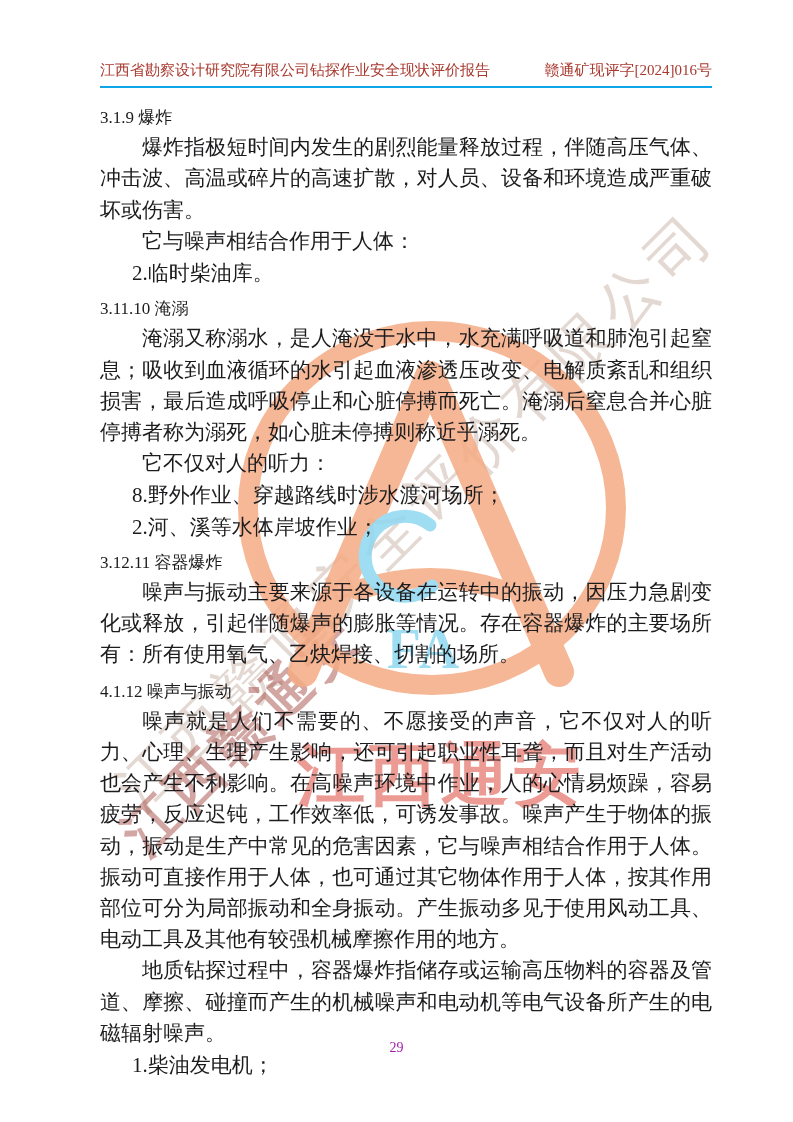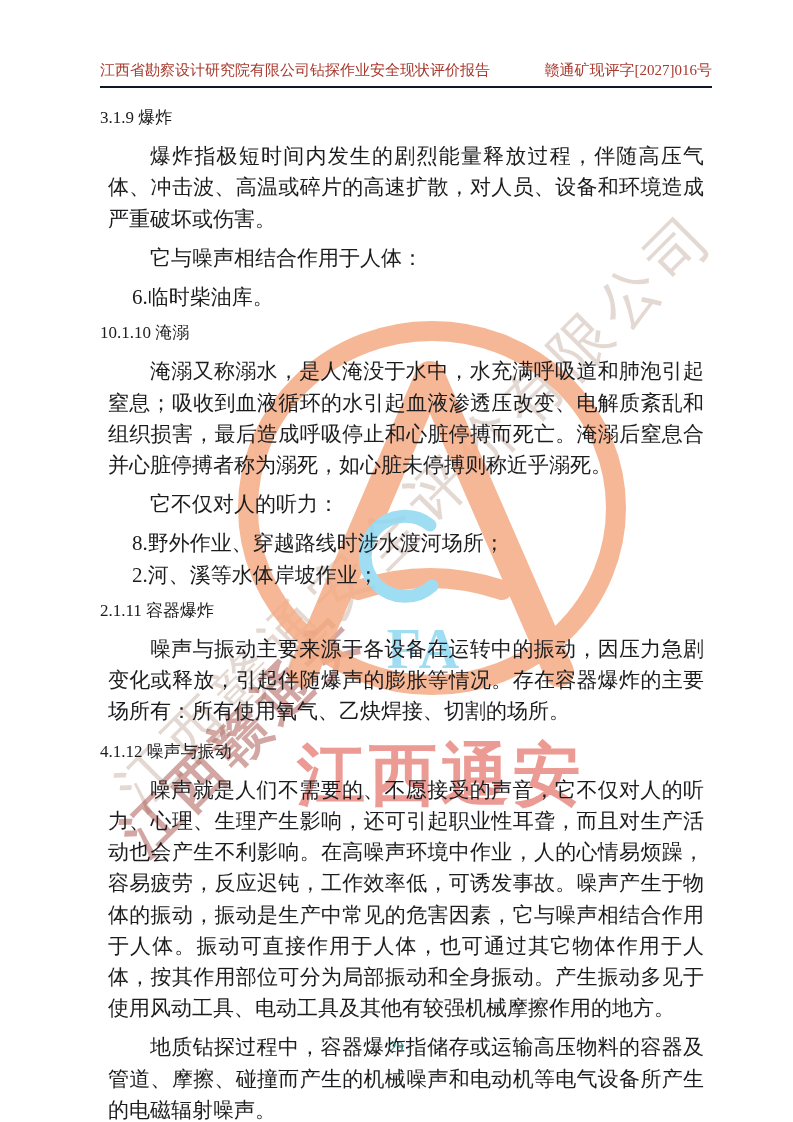--- a/index.html
+++ b/index.html
@@ -16,47 +16,47 @@
   .watermark-svg{
     position:absolute;left:0;top:0;width:793px;height:1122px;
     pointer-events:none;z-index:1;
   }
   
   .header{
     position:absolute;left:100px;right:81px;top:60px;
     display:flex;justify-content:space-between;align-items:flex-end;
     font-size:15px;line-height:1.4;
     color:#a8392e;
-    border-bottom:2px solid #0f172a;
+    border-bottom:2px solid #0ea5e9;
     padding-bottom:5px;
     z-index:2;
   }
   .header .h-right{white-space:nowrap;}
   
   .body{
     position:absolute;left:100px;right:81px;top:98px;
     z-index:2;
     font-size:21px;line-height:31.2px;
   }
   .sec-heading{
     font-weight:normal;font-size:17px;line-height:31.2px;
     margin:4px 0 0 0;
   }
   .para{
-    margin:8px;text-indent:2em;
-    text-align:justify;text-justify:inter-ideograph;
+    margin:0;text-indent:2em;
+    text-align:justify;text-justify:inter-ideograph;font-family:Liberation Mono, monospace;
   }
   .list-item{
     margin:0;padding-left:32px;
     text-align:left;
   }
   
   .page-number{
     position:absolute;left:0;right:0;top:1040px;
-    text-align:center;font-size:14px;color:#0f766e;
+    text-align:center;font-size:14px;color:#a21caf;
     z-index:2;
   }
 </style>
 </head>
 <body>
 
 <div class="page">
 
   <svg class="watermark-svg" viewBox="0 0 793 1122" xmlns="http://www.w3.org/2000/svg">
 
@@ -70,37 +70,37 @@
       <path d="M 358 590 Q 430 566 502 590" fill="none" stroke="#f5ab84" stroke-width="20" stroke-linecap="round"></path>
       <path d="M 430 525 A 40 40 0 1 0 432 586" fill="none" stroke="#8fd8f2" stroke-width="13" stroke-linecap="round"></path>
       <text x="424" y="668" text-anchor="middle" font-size="56" font-weight="bold" letter-spacing="2" fill="#8fd8f2">FA</text>
     </g>
 
     <text x="297" y="798" font-size="68" font-weight="bold" letter-spacing="4" fill="#dd4a3e" opacity="0.55">江西通安</text>
   </svg>
 
   <div class="header">
     <span class="h-left">江西省勘察设计研究院有限公司钻探作业安全现状评价报告</span>
-    <span class="h-right">赣通矿现评字[2027]016号</span>
+    <span class="h-right">赣通矿现评字[2024]016号</span>
   </div>
 
   <div class="body">
 
     <p class="sec-heading">3.1.9 爆炸</p>
     <p class="para">爆炸指极短时间内发生的剧烈能量释放过程，伴随高压气体、冲击波、高温或碎片的高速扩散，对人员、设备和环境造成严重破坏或伤害。</p>
     <p class="para">它与噪声相结合作用于人体：</p>
-    <p class="list-item">6.临时柴油库。</p>
+    <p class="list-item">2.临时柴油库。</p>
 
-    <p class="sec-heading">10.1.10 淹溺</p>
+    <p class="sec-heading">3.11.10 淹溺</p>
     <p class="para">淹溺又称溺水，是人淹没于水中，水充满呼吸道和肺泡引起窒息；吸收到血液循环的水引起血液渗透压改变、电解质紊乱和组织损害，最后造成呼吸停止和心脏停搏而死亡。淹溺后窒息合并心脏停搏者称为溺死，如心脏未停搏则称近乎溺死。</p>
     <p class="para">它不仅对人的听力：</p>
     <p class="list-item">8.野外作业、穿越路线时涉水渡河场所；</p>
     <p class="list-item">2.河、溪等水体岸坡作业；</p>
 
-    <p class="sec-heading">2.1.11 容器爆炸</p>
+    <p class="sec-heading">3.12.11 容器爆炸</p>
     <p class="para">噪声与振动主要来源于各设备在运转中的振动，因压力急剧变化或释放，引起伴随爆声的膨胀等情况。存在容器爆炸的主要场所有：所有使用氧气、乙炔焊接、切割的场所。</p>
 
     <p class="sec-heading">4.1.12 噪声与振动</p>
     <p class="para">噪声就是人们不需要的、不愿接受的声音，它不仅对人的听力、心理、生理产生影响，还可引起职业性耳聋，而且对生产活动也会产生不利影响。在高噪声环境中作业，人的心情易烦躁，容易疲劳，反应迟钝，工作效率低，可诱发事故。噪声产生于物体的振动，振动是生产中常见的危害因素，它与噪声相结合作用于人体。振动可直接作用于人体，也可通过其它物体作用于人体，按其作用部位可分为局部振动和全身振动。产生振动多见于使用风动工具、电动工具及其他有较强机械摩擦作用的地方。</p>
     <p class="para">地质钻探过程中，容器爆炸指储存或运输高压物料的容器及管道、摩擦、碰撞而产生的机械噪声和电动机等电气设备所产生的电磁辐射噪声。</p>
     <p class="list-item">1.柴油发电机；</p>
 
   </div>
 
   <div class="page-number">29</div>

